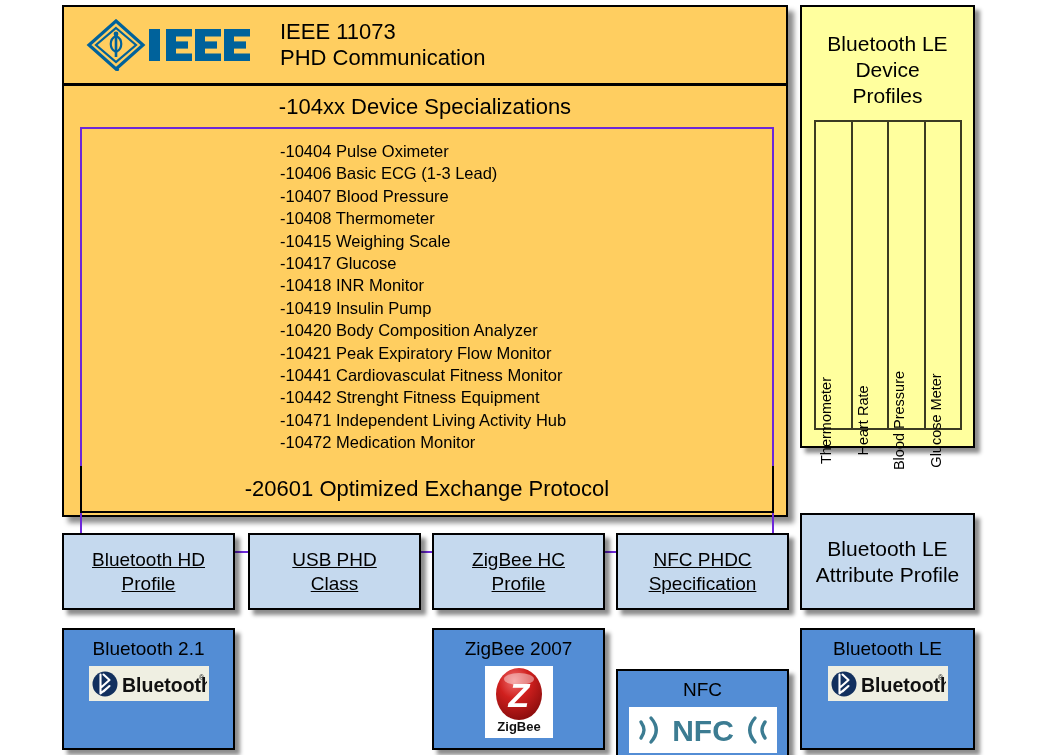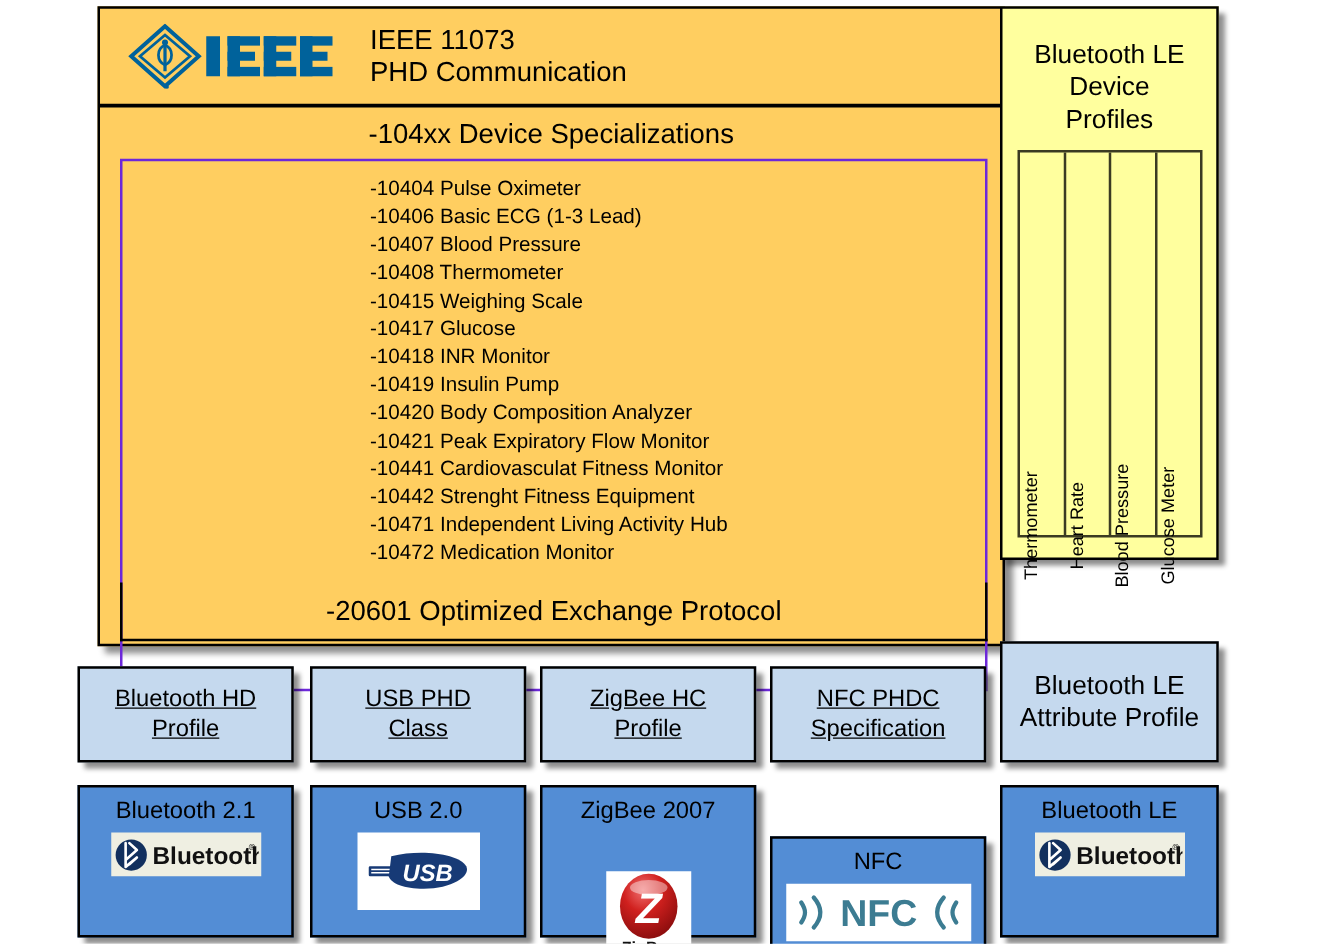--- a/index.html
+++ b/index.html
@@ -39,21 +39,20 @@
   #ieee-stack {
     position: absolute;
     left: 62px;
     top: 5px;
     width: 726px;
     height: 512px;
     box-sizing: border-box;
     background: #FFCE60;
     border: 2px solid #000000;
     box-shadow: 6px 6px 5px rgba(0,0,0,0.45);
-    margin-left: 16px;
   }
   #ieee-header {
     position: absolute;
     left: 0; top: 0;
     width: 100%;
     height: 79px;
     box-sizing: border-box;
     border-bottom: 3px solid #000000;
     display: flex;
     align-items: center;
@@ -336,38 +335,22 @@
         <svg width="116" height="28" viewBox="0 0 116 28" aria-hidden="true">
           <circle cx="14" cy="14" r="12.5" fill="#12305E"></circle>
           <path d="M12.5 4.5 L18.5 10 L9.5 18 L9.5 4.5 L9.5 23.5 L18.5 16 L12.5 21.5" fill="none" stroke="#ffffff" stroke-width="2.1" stroke-linejoin="round" stroke-linecap="round"></path>
           <text x="31" y="21.5" font-family="'Liberation Sans', sans-serif" font-size="19.5" font-weight="bold" fill="#111111">Bluetooth</text>
           <text x="108" y="10" font-family="'Liberation Sans', sans-serif" font-size="7" fill="#111111">®</text>
         </svg>
       </div>
     </div>
   </div>
 
-  <div class="box tech-box" style="left:248px;">
-    <div class="tech-label">USB 2.0</div>
-    <div class="tech-logo">
-      <div class="logo-plate plate-white" style="width:98px;height:62px;">
-        <svg width="92" height="44" viewBox="0 0 92 44" aria-hidden="true">
-          <g fill="#173A76">
-            <rect x="6" y="18" width="20" height="8" rx="1"></rect>
-            <rect x="8" y="20" width="16" height="1.2" fill="#ffffff"></rect>
-            <rect x="8" y="22.6" width="16" height="1.2" fill="#ffffff"></rect>
-            <path d="M24 10 C48 4, 78 8, 84 18 C88 26, 72 36, 50 36 C34 36, 24 32, 22 26 Z"></path>
-          </g>
-          <text x="33" y="30" font-family="'Liberation Sans', sans-serif" font-size="19" font-style="italic" font-weight="bold" fill="#ffffff">USB</text>
-        </svg>
-      </div>
-    </div>
-  </div>
-
-  <div class="box tech-box" style="left:432px;gap:31px;">
+
+  <div class="box tech-box" style="left:432px;">
     <div class="tech-label">ZigBee 2007</div>
     <div class="tech-logo">
       <div class="logo-plate plate-white" style="width:68px;height:72px;flex-direction:column;">
         <svg width="60" height="70" viewBox="0 0 60 70" aria-hidden="true">
           <defs>
             <radialGradient id="zbg" cx="40%" cy="25%" r="75%">
               <stop offset="0%" stop-color="#F07070"></stop>
               <stop offset="45%" stop-color="#D0201E"></stop>
               <stop offset="100%" stop-color="#8E0E0E"></stop>
             </radialGradient>

